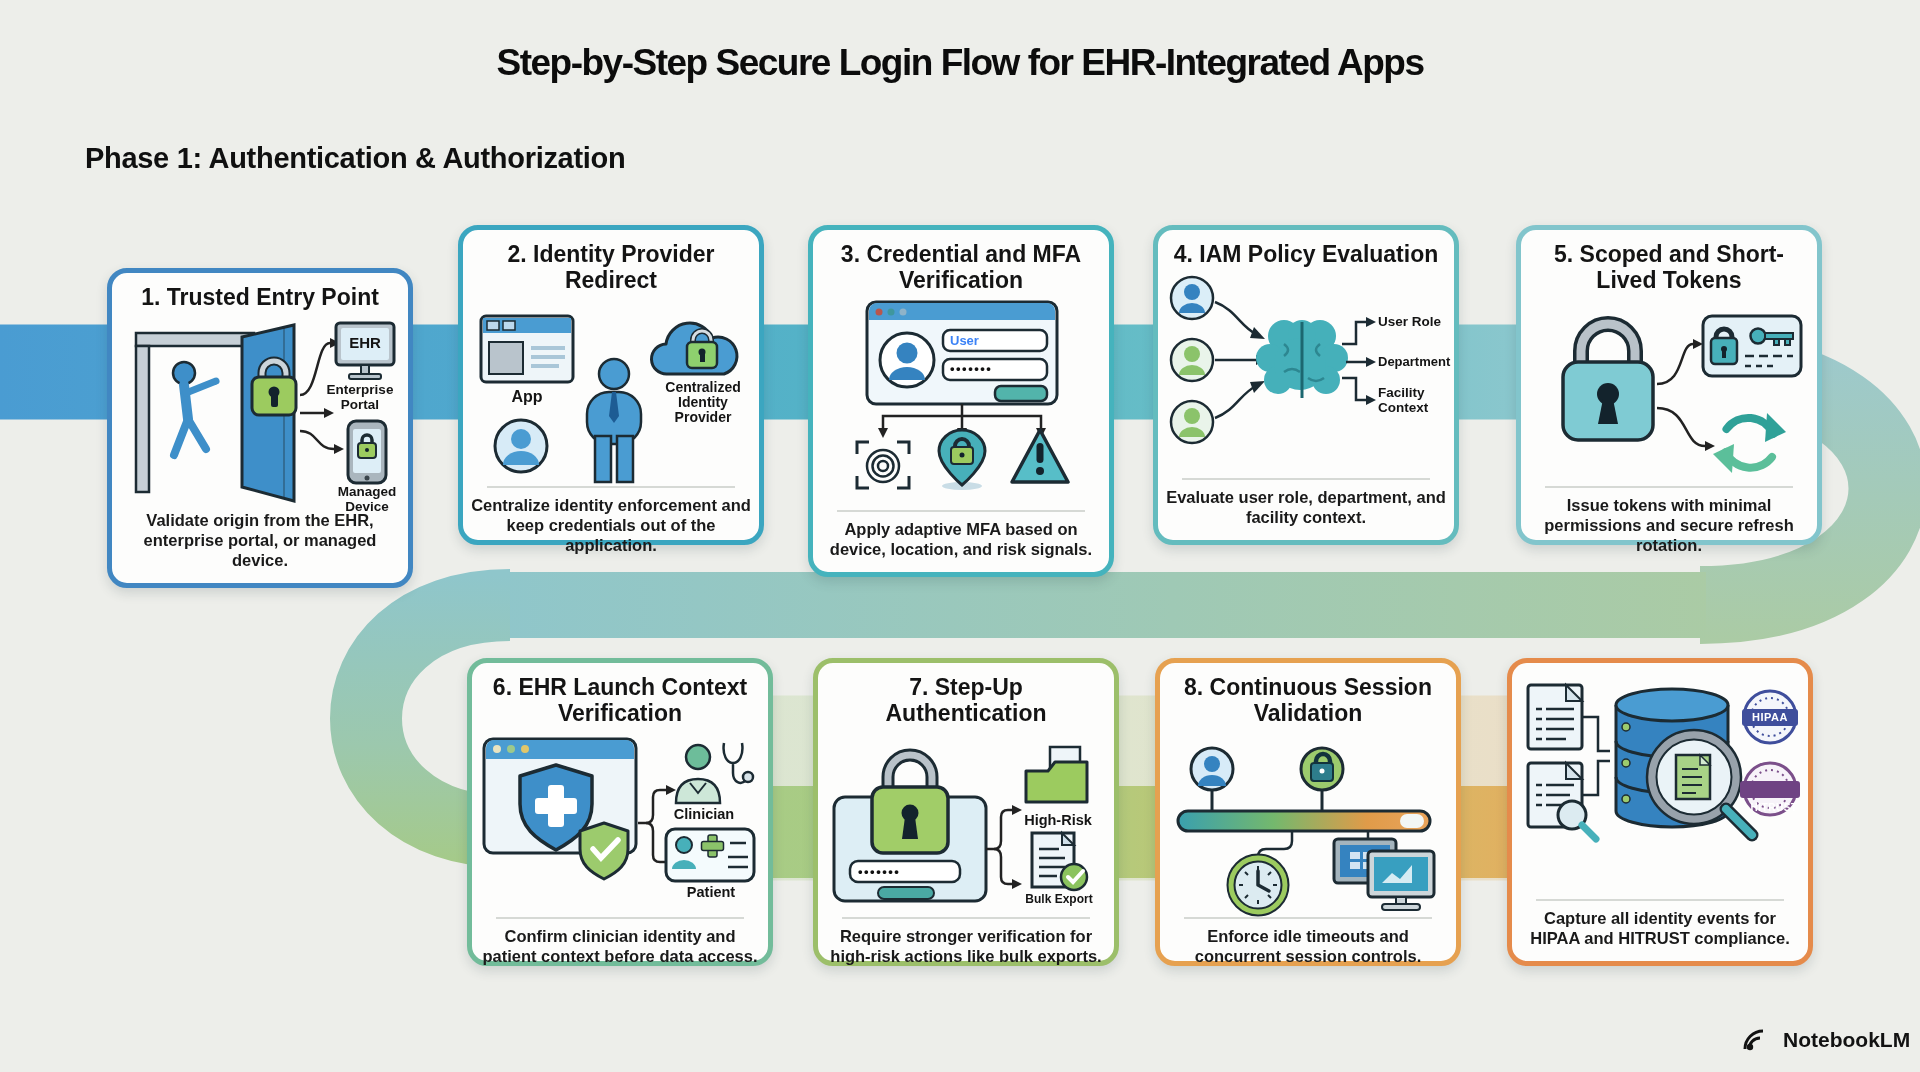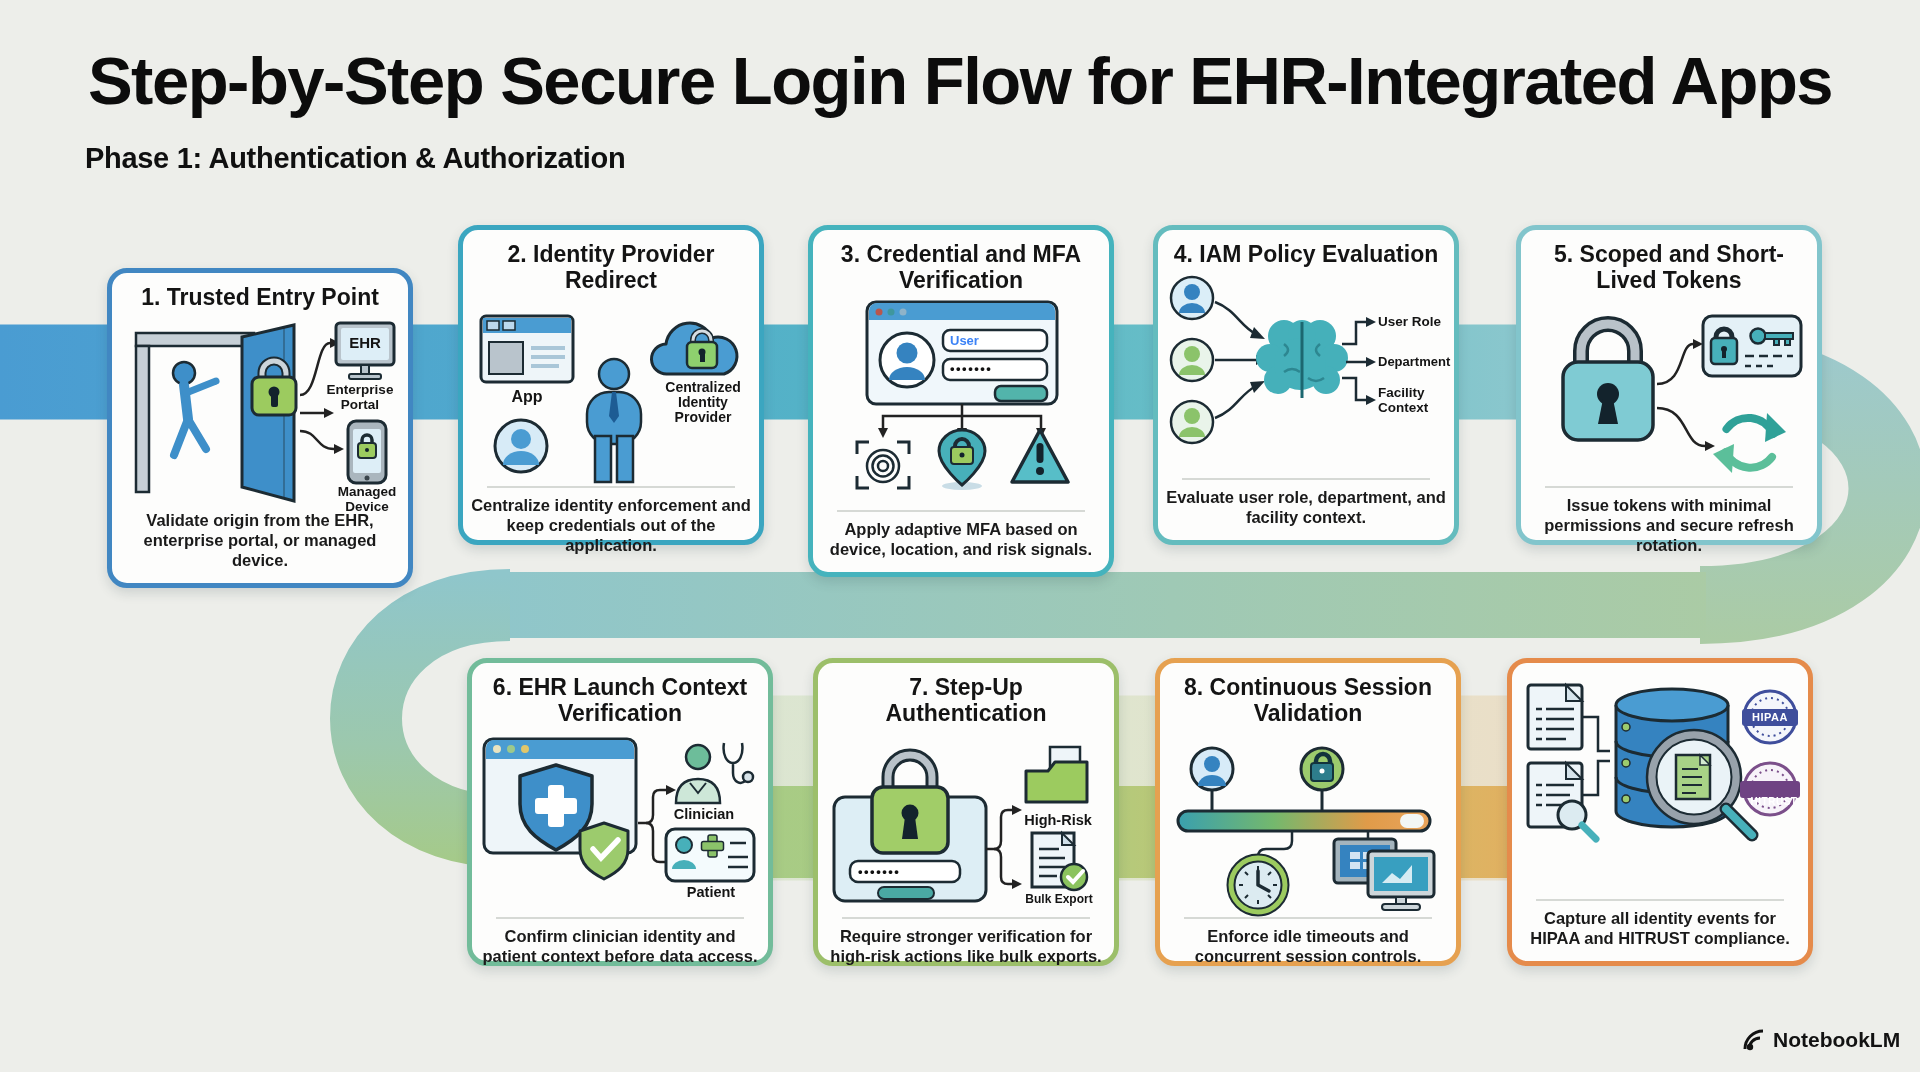--- a/index.html
+++ b/index.html
@@ -1,36 +1,36 @@
 <!DOCTYPE html>
 <html><head>
 <meta charset="utf-8">
 <style>
   html,body{margin:0;padding:0;background:#dfe1dd;}
   #canvas{position:relative;width:1920px;height:1072px;background:#edeeea;overflow:hidden;
           font-family:"Liberation Sans","DejaVu Sans",sans-serif;color:#111;}
   .ribbon{position:absolute;left:0;top:0;z-index:0;}
   .main-title{position:absolute;left:0;top:42px;width:100%;text-align:center;
-    font-size:67px;font-weight:bold;letter-spacing:-1.5px;color:#0c0c0c;z-index:3;}
+    font-size:37px;font-weight:bold;letter-spacing:-1.5px;color:#0c0c0c;z-index:3;}
   .phase-heading{position:absolute;font-size:29px;font-weight:bold;color:#101010;z-index:3;letter-spacing:-.3px;}
   #phase1-heading{left:85px;top:142px;}
   #phase2-heading{left:466px;top:610px;}
   .card{position:absolute;width:306px;background:#fdfdfc;border:5px solid #888;border-radius:20px;
     box-sizing:border-box;z-index:2;display:flex;flex-direction:column;
     box-shadow:0 5px 12px rgba(40,60,70,.16);}
   .card-title{margin:12px 8px 0;text-align:center;font-size:23px;font-weight:bold;line-height:1.12;color:#141414;}
   .art{position:relative;width:280px;margin:6px auto 0;flex:0 0 auto;}
   .art svg{position:absolute;left:0;top:0;}
   .lbl{position:absolute;font-weight:bold;font-size:13.5px;line-height:1.1;text-align:center;color:#141414;}
   .spacer{flex:1 1 auto;}
   .divider{border-top:2px solid #d6d9d5;width:84%;margin:0 auto 7px;}
   .caption{margin:0 6px 13px;text-align:center;font-size:16.5px;font-weight:bold;line-height:1.22;color:#1a1a1a;}
   .fieldtext{position:absolute;font-size:13px;font-weight:bold;color:#111;}
   .badge-text{position:absolute;color:#fff;font-weight:bold;text-align:center;letter-spacing:.5px;}
-  .watermark{position:absolute;left:1742px;top:1028px;display:flex;align-items:center;gap:7px;z-index:3;}
+  .watermark{position:absolute;left:1742px;top:1028px;display:flex;align-items:center;gap:17px;z-index:3;}
   .watermark span{font-size:21px;font-weight:bold;color:#121212;}
 </style>
 </head>
 <body>
 
 <div id="canvas">
 
   <svg class="ribbon" width="1920" height="1072" viewBox="0 0 1920 1072">
     <defs>
       <linearGradient id="g1" gradientUnits="userSpaceOnUse" x1="0" y1="0" x2="1800" y2="0">
@@ -510,21 +510,21 @@
           <circle cx="250" cy="48" r="19" fill="none" stroke="#3f4e9c" stroke-width="2" stroke-dasharray="2 4"></circle>
           <rect x="222" y="40" width="56" height="17" rx="3" fill="#3f4e9c"></rect>
         </g>
         <g>
           <circle cx="250" cy="120" r="26" fill="#f7f3f9" stroke="#7b4f8a" stroke-width="3"></circle>
           <circle cx="250" cy="120" r="19" fill="none" stroke="#7b4f8a" stroke-width="2" stroke-dasharray="2 4"></circle>
           <rect x="220" y="112" width="60" height="17" rx="3" fill="#6f4383"></rect>
         </g>
       </svg>
       <div class="badge-text" style="left:222px;top:42px;width:56px;font-size:11px">HIPAA</div>
-      <div class="badge-text" style="left:220px;top:127px;width:68px;font-size:10px">HITRUST</div>
+      <div class="badge-text" style="left:220px;top:133px;width:68px;font-size:10px">HITRUST</div>
     </div>
     <div class="spacer"></div>
       <div class="divider"></div>
     <div class="caption">Capture all identity events for HIPAA and HITRUST compliance.</div>
   </div>
 
   <div class="watermark">
     <svg width="24" height="24" viewBox="0 0 24 24">
       <path d="M3,21 a18,18 0 0 1 18,-18" fill="none" stroke="#121212" stroke-width="3"></path>
       <path d="M7,21 a11,11 0 0 1 11,-11" fill="none" stroke="#121212" stroke-width="3"></path>

